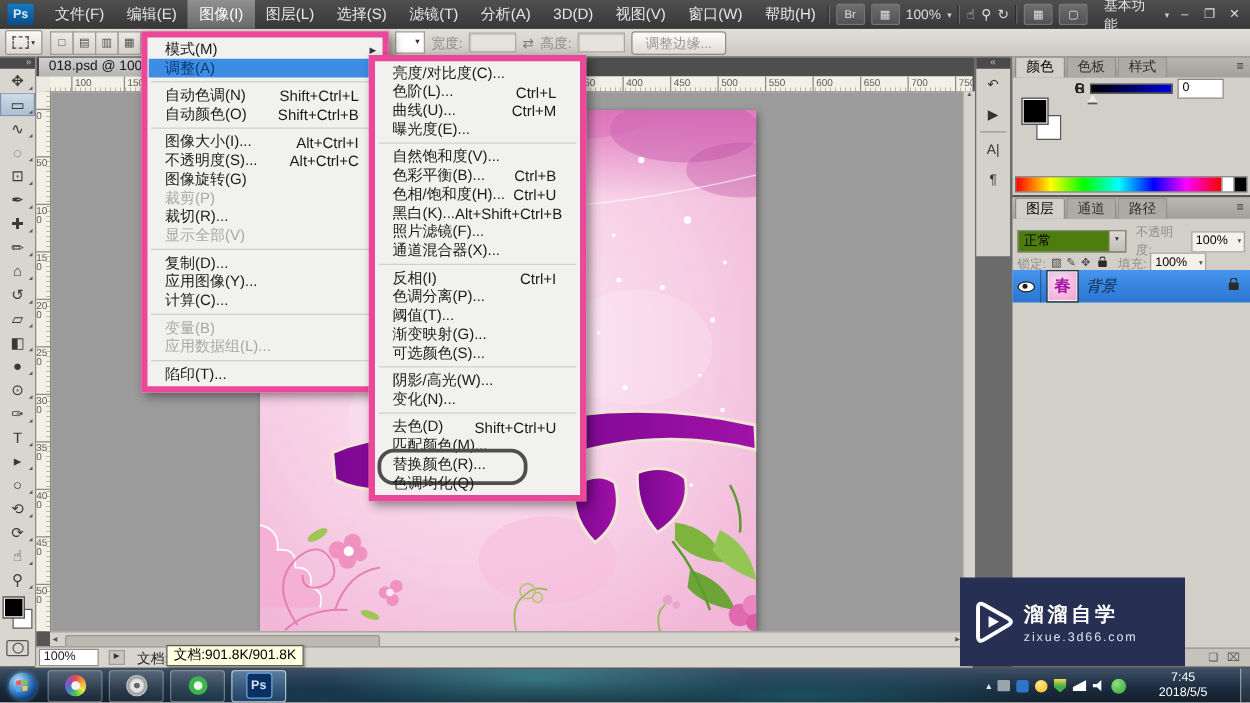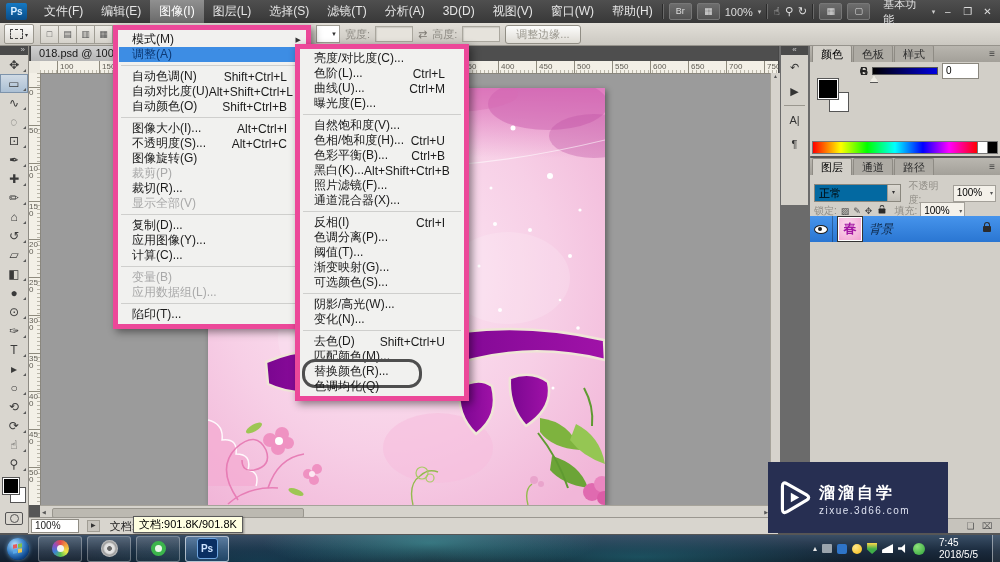--- a/index.html
+++ b/index.html
@@ -113,21 +113,21 @@
   .thumb{position:absolute;left:-3px;bottom:-8px;width:0;height:0;border:4px solid transparent;border-bottom:6px solid #efece4;
     filter:drop-shadow(0 1px 0 #555)}
   .cval{width:32px;height:14px;background:#fff;border:1px solid #8a877e;font-size:10px;line-height:14px;padding-left:3px}
   .spectrum{position:absolute;left:2px;right:2px;bottom:2px;height:11px;display:flex;border:1px solid #777}
   .spec-grad{flex:1;background:linear-gradient(to right,#f00,#ff0 17%,#0f0 33%,#0ff 50%,#00f 67%,#f0f 83%,#f00)}
   .spec-white{width:9px;background:#fff;border-left:1px solid #777}
   .spec-black{width:9px;background:#000;border-left:1px solid #777}
 
   .lrow{position:absolute;left:4px;right:4px;display:flex;align-items:center}
   .lrow1{top:21px}.lrow2{top:44px}
-  .blend-box{width:84px;height:16px;background:#0369a1;border:1px solid #8a877e;font-size:11px;line-height:15px;padding-left:4px;
+  .blend-box{width:84px;height:16px;background:#4d7c0f;border:1px solid #8a877e;font-size:11px;line-height:15px;padding-left:4px;
     display:flex;justify-content:space-between;align-items:center}
   .blend-caret{width:12px;height:100%;background:linear-gradient(#dcd9d2,#c2bfb8);border-left:1px solid #a09d94;
     font-size:6px;text-align:center;line-height:15px;color:#333}
   .dim-label{color:#908d86;font-size:10px;margin-left:8px}
   .pct-box{width:40px;height:15px;background:#f4f1ea;border:1px solid #a3a099;font-size:10px;line-height:14px;padding-left:3px;
     margin-left:3px;display:flex;justify-content:space-between;align-items:center}
   .pct-caret{font-size:6px;color:#555;padding-right:2px}
   .lock-ico{font-size:9px;color:#4c4c4c;margin-left:4px}
   .layer-row{position:absolute;left:0;right:0;top:58px;height:26px;background:linear-gradient(#4694ec,#2a76d2);
     display:flex;align-items:center}
@@ -189,21 +189,21 @@
     font-size:10px;font-weight:bold;display:flex;align-items:center;justify-content:center}
   .tray{margin-left:auto;display:flex;align-items:center;gap:5px}
   .tray-expand{color:#e8e8e8;font-size:8px}
   .gico{width:10px;height:9px;background:#9aa4ad;border-radius:1px}
   .bico{width:10px;height:10px;background:#2e74c8;border-radius:2px}
   .yball{width:10px;height:10px;border-radius:50%;background:radial-gradient(circle at 35% 30%,#ffe98a,#f4b814)}
   .shield{width:10px;height:11px;background:linear-gradient(#ffd84a,#3fae49 55%);clip-path:polygon(0 0,100% 0,100% 60%,50% 100%,0 60%)}
   .bars{width:11px;height:9px;clip-path:polygon(0 65%,100% 0,100% 100%,0 100%);background:#fff}
   .spk{width:10px;height:9px;clip-path:polygon(0 35%,35% 35%,70% 0,70% 100%,35% 65%,0 65%);background:#fff}
   .gball{width:12px;height:12px;border-radius:50%;background:radial-gradient(circle at 35% 30%,#8ee27a,#2da23a)}
-  .clock{text-align:left;font-size:10px;line-height:12px;color:#fff;margin:0 9px;white-space:nowrap}
+  .clock{text-align:center;font-size:10px;line-height:12px;color:#fff;margin:0 21px;white-space:nowrap}
   .show-desktop{width:7px;height:27px;border-left:1px solid rgba(255,255,255,.45);background:rgba(255,255,255,.08)}
 </style>
 </head>
 <body>
 
 <div id="app">
 
   <div class="menubar">
     <div class="ps-logo">Ps</div>
 
@@ -719,25 +719,20 @@
         <span class="mi-short"></span>
         <span class="mi-arrow"></span>
       </div>
 
       <div class="mi">
         <span class="mi-label">自动色调(N)</span>
         <span class="mi-short">Shift+Ctrl+L</span>
         <span class="mi-arrow"></span>
       </div>
 
-      <div class="mi">
-        <span class="mi-label">自动对比度(U)</span>
-        <span class="mi-short">Alt+Shift+Ctrl+L</span>
-        <span class="mi-arrow"></span>
-      </div>
 
       <div class="mi">
         <span class="mi-label">自动颜色(O)</span>
         <span class="mi-short">Shift+Ctrl+B</span>
         <span class="mi-arrow"></span>
       </div>
 
       <div class="mi sep">
         <span class="mi-label"></span>
         <span class="mi-short"></span>
@@ -868,28 +863,28 @@
         <span class="mi-arrow"></span>
       </div>
 
       <div class="mi">
         <span class="mi-label">自然饱和度(V)...</span>
         <span class="mi-short"></span>
         <span class="mi-arrow"></span>
       </div>
 
       <div class="mi">
+        <span class="mi-label">色彩平衡(B)...</span>
+        <span class="mi-short">Ctrl+B</span>
+        <span class="mi-arrow"></span>
+      </div>
+
+      <div class="mi">
         <span class="mi-label">色相/饱和度(H)...</span>
         <span class="mi-short">Ctrl+U</span>
-        <span class="mi-arrow"></span>
-      </div>
-
-      <div class="mi">
-        <span class="mi-label">色彩平衡(B)...</span>
-        <span class="mi-short">Ctrl+B</span>
         <span class="mi-arrow"></span>
       </div>
 
       <div class="mi">
         <span class="mi-label">黑白(K)...</span>
         <span class="mi-short">Alt+Shift+Ctrl+B</span>
         <span class="mi-arrow"></span>
       </div>
 
       <div class="mi">

